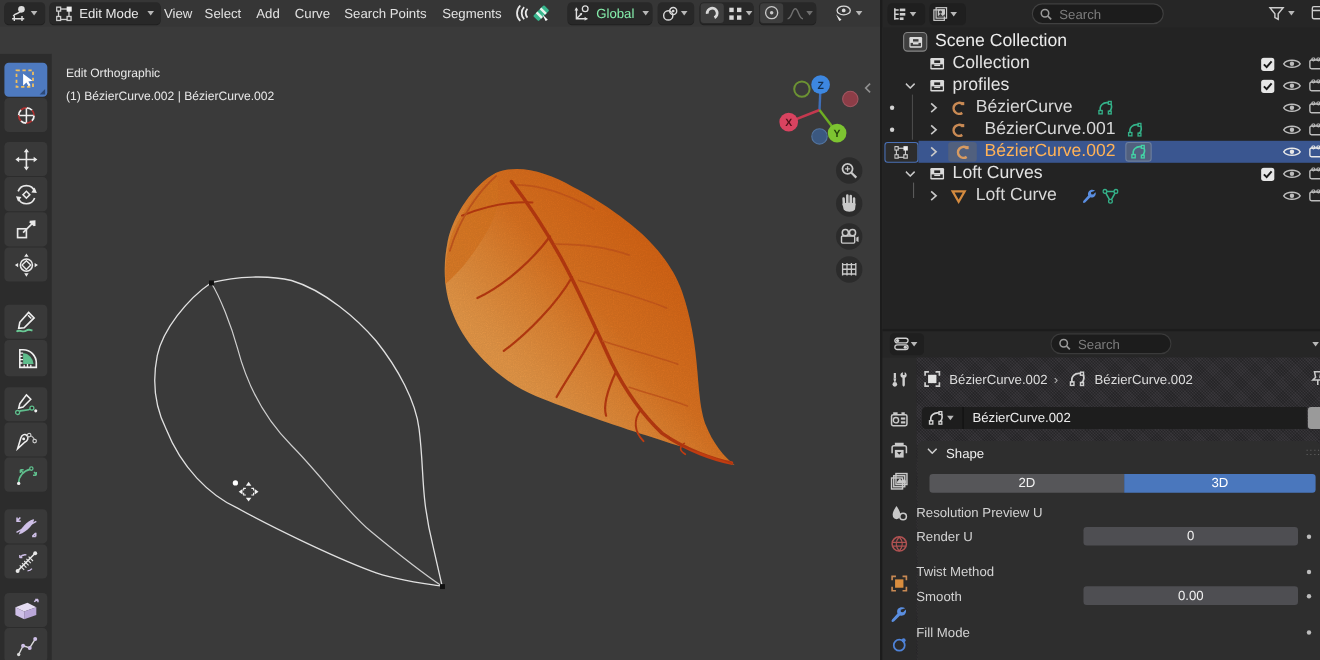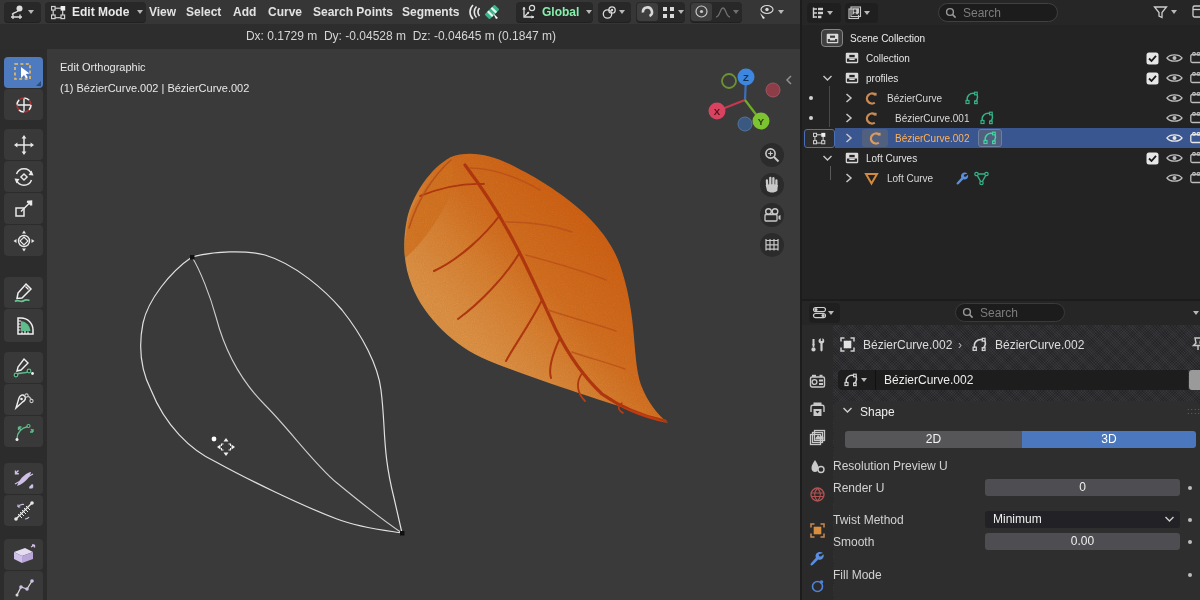--- a/index.html
+++ b/index.html
@@ -1,32 +1,32 @@
 <!DOCTYPE html>
 <html><head><meta charset="utf-8">
 <style>
 *{margin:0;padding:0;box-sizing:border-box}
 html,body{width:1200px;height:600px;overflow:hidden;background:#3a3a3a;font-family:"Liberation Sans",sans-serif;}
 #app{position:relative;width:1200px;height:600px;color:#dedede;font-size:12px;}
 .abs{position:absolute}
 
-#tophdr{position:absolute;left:0;top:0;width:802px;height:24px;background:#363636;font-weight:bold;}
+#tophdr{position:absolute;left:0;top:0;width:802px;height:24px;background:#363636;}
 #infobar{position:absolute;left:0;top:24px;width:802px;height:25px;background:#2d2d2d;color:#d5d5d5;text-align:center;line-height:25px;font-size:12px;}
 .hbtn{position:absolute;top:2px;height:20px;background:#282828;border-radius:4px;display:flex;align-items:center;box-shadow:0 1px 0 #202020;}
 .menu{position:absolute;top:0;height:24px;line-height:24px;color:#e2e2e2;font-size:12px;}
 .caret{width:0;height:0;border-left:3.5px solid transparent;border-right:3.5px solid transparent;border-top:4px solid #b8b8b8;display:inline-block;}
 
 #vpbg{position:absolute;left:47px;top:49px;width:755px;height:551px;background:#3a3a3a;}
 #toolcol{position:absolute;left:0;top:49px;width:47px;height:551px;background:#2c2c2c;}
 .tbtn{position:absolute;left:4px;width:39px;height:31px;background:#393939;border-radius:4px;display:flex;align-items:center;justify-content:center;}
 .vptext{position:absolute;color:#e8e8e8;font-size:11px;}
 
 #outliner{position:absolute;left:802px;top:0;width:398px;height:299px;background:#232323;}
 #outhdr{position:absolute;left:0;top:0;width:398px;height:25px;background:#262626;}
-.orow{position:absolute;left:0;width:398px;height:20px;display:flex;align-items:center;font-size:10px;color:#d8d8d8;}
+.orow{position:absolute;left:0;width:398px;height:20px;display:flex;align-items:center;font-size:16px;color:#d8d8d8;}
 
 #props{position:absolute;left:802px;top:301px;width:398px;height:299px;background:#232323;}
 #phdr{position:absolute;left:0;top:0;width:398px;height:24px;background:#262626;}
 #ptabs{position:absolute;left:0;top:24px;width:31px;height:275px;background:#2a2a2a;}
 #pmain{position:absolute;left:31px;top:24px;width:367px;height:275px;background-color:#343236;
  background-image:repeating-linear-gradient(45deg,rgba(0,0,0,0.15) 0 1px,rgba(255,255,255,0.015) 1px 2px),repeating-linear-gradient(-45deg,rgba(0,0,0,0.15) 0 1px,rgba(255,255,255,0.0) 1px 2px);}
 .pfield{position:absolute;background:#4e4e52;border-radius:3px;color:#efefef;text-align:center;font-size:12px;}
 .pdrop{position:absolute;background:#222226;border-radius:3px;color:#efefef;font-size:12px;}
 .plabel{position:absolute;color:#d2d2d2;font-size:12px;text-align:left;}
 .dot{position:absolute;width:4px;height:4px;border-radius:50%;background:#bdbdbd;}
@@ -351,21 +351,20 @@
         </svg>
   <span class="caret" style="margin-left:2px;border-top-color:#6f6f6f"></span>
       </div>
  <svg class="abs" style="left:757px;top:3px" width="18" height="18" viewBox="0 0 18 18">
         <ellipse cx="10" cy="6.5" rx="6" ry="4" fill="none" stroke="#d8d8d8" stroke-width="1.2"></ellipse>
         <circle cx="10" cy="6.5" r="1.7" fill="#d8d8d8"></circle>
         <path d="M3 10 L8 15 L6 16 Z" fill="#e8e8e8"></path>
       </svg>
  <span class="caret abs" style="left:778px;top:10px"></span>
 </div>
-<div id="infobar">Dx: 0.1729 m&nbsp;&nbsp;Dy: -0.04528 m&nbsp;&nbsp;Dz: -0.04645 m (0.1847 m)</div>
 <div id="outliner">
  <div id="outhdr">
   <div class="hbtn" style="left:5px;top:3px;width:34px;height:19px;background:#1f1f1f;padding-left:4px">
    <svg width="14" height="14" viewBox="0 0 14 14">
             <path d="M2.5 1.5 L2.5 12 M2.5 3 L6 3 M2.5 7 L6 7 M2.5 11 L6 11" stroke="#d0d0d0" stroke-width="1.4"></path>
             <rect x="7" y="1.8" width="5" height="2.4" fill="#d0d0d0"></rect>
             <rect x="7" y="5.8" width="5" height="2.4" fill="#d0d0d0"></rect>
             <rect x="7" y="9.8" width="3.4" height="2.4" fill="#d0d0d0"></rect>
           </svg>
    <span class="caret" style="margin-left:2px"></span>
@@ -722,24 +721,20 @@
         </svg>
   <span class="abs" style="left:27px;top:80px;color:#ededed">Shape</span>
   <span class="abs" style="left:354px;top:81px;color:#6a6a6a;font-size:9px;letter-spacing:1px">::::</span>
   <div class="abs" style="left:12px;top:106px;width:177px;height:17px;background:#565659;border-radius:3px 0 0 3px;color:#f2f2f2;text-align:center;line-height:17px">2D</div>
   <div class="abs" style="left:189px;top:106px;width:174px;height:17px;background:#4a77bd;border-radius:0 3px 3px 0;color:#fff;text-align:center;line-height:17px">3D</div>
   <span class="plabel" style="left:0;top:134px;width:142px">Resolution Preview U</span>
   <span class="plabel" style="left:0;top:156px;width:142px">Render U</span>
   <div class="pfield" style="left:152px;top:154px;width:195px;height:17px;line-height:17px">0</div>
   <span class="dot" style="left:355px;top:161px"></span>
   <span class="plabel" style="left:0;top:188px;width:142px">Twist Method</span>
-  <div class="pdrop" style="left:152px;top:186px;width:195px;height:17px;line-height:17px"><span style="margin-left:8px">Minimum</span>
-   <svg class="abs" style="right:6px;top:5px" width="9" height="6" viewBox="0 0 9 6">
-            <path d="M0.5 1 L4.5 5 L8.5 1" stroke="#cfcfcf" stroke-width="1.4" fill="none"></path>
-          </svg></div>
   <span class="dot" style="left:355px;top:193px"></span>
   <span class="plabel" style="left:0;top:210px;width:142px">Smooth</span>
   <div class="pfield" style="left:152px;top:208px;width:195px;height:17px;line-height:17px">0.00</div>
   <span class="dot" style="left:355px;top:215px"></span>
   <span class="plabel" style="left:0;top:243px;width:142px">Fill Mode</span>
   <span class="dot" style="left:355px;top:248px"></span>
  </div>
 </div>
 <div id="vdiv"></div>
     <div id="hdiv"></div>

